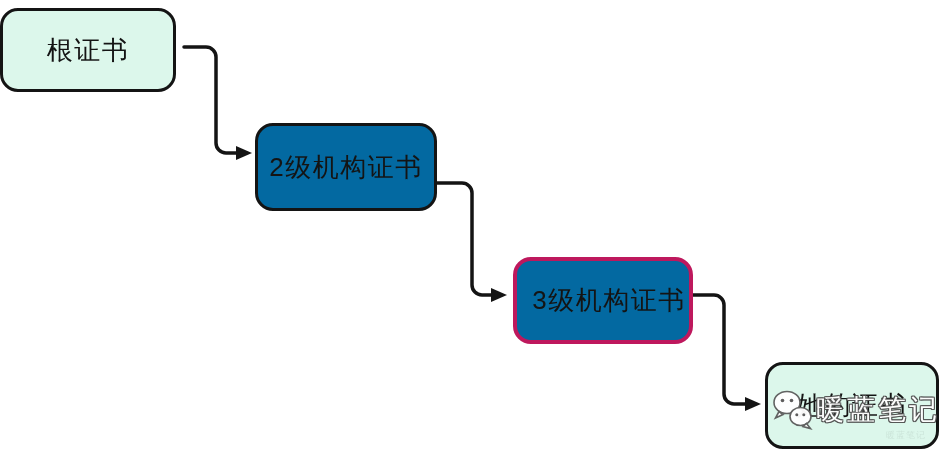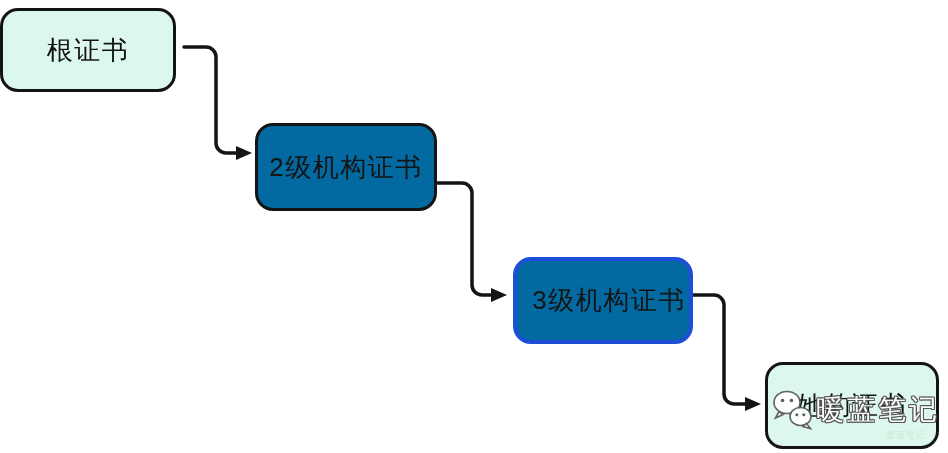--- a/index.html
+++ b/index.html
@@ -19,21 +19,21 @@
     z-index:2;
   }
   .node .label{
     font-size:26px;
     color:#141414;
     letter-spacing:1.5px;
     white-space:nowrap;
     z-index:2;
   }
   .border-black{border:3px solid #141414;}
-  .border-gold{border:4px solid #1d4ed8;padding-left:12px;}
+  .border-gold{border:4px solid #be185d;padding-left:12px;}
   .fill-mint{background:#dcf7eb;}
   .fill-pink{background:#0369a1;}
   .node-root {left:0;  top:8px;  width:176px;height:84px;}
   .node-l2   {left:255px;top:123px;width:182px;height:88px;}
   .node-l3   {left:513px;top:257px;width:180px;height:87px;}
   .node-leaf {left:765px;top:362px;width:174px;height:87px;justify-content:center;}
   .watermark{
     position:absolute;
     left:4px;top:24px;
     display:flex;align-items:center;

